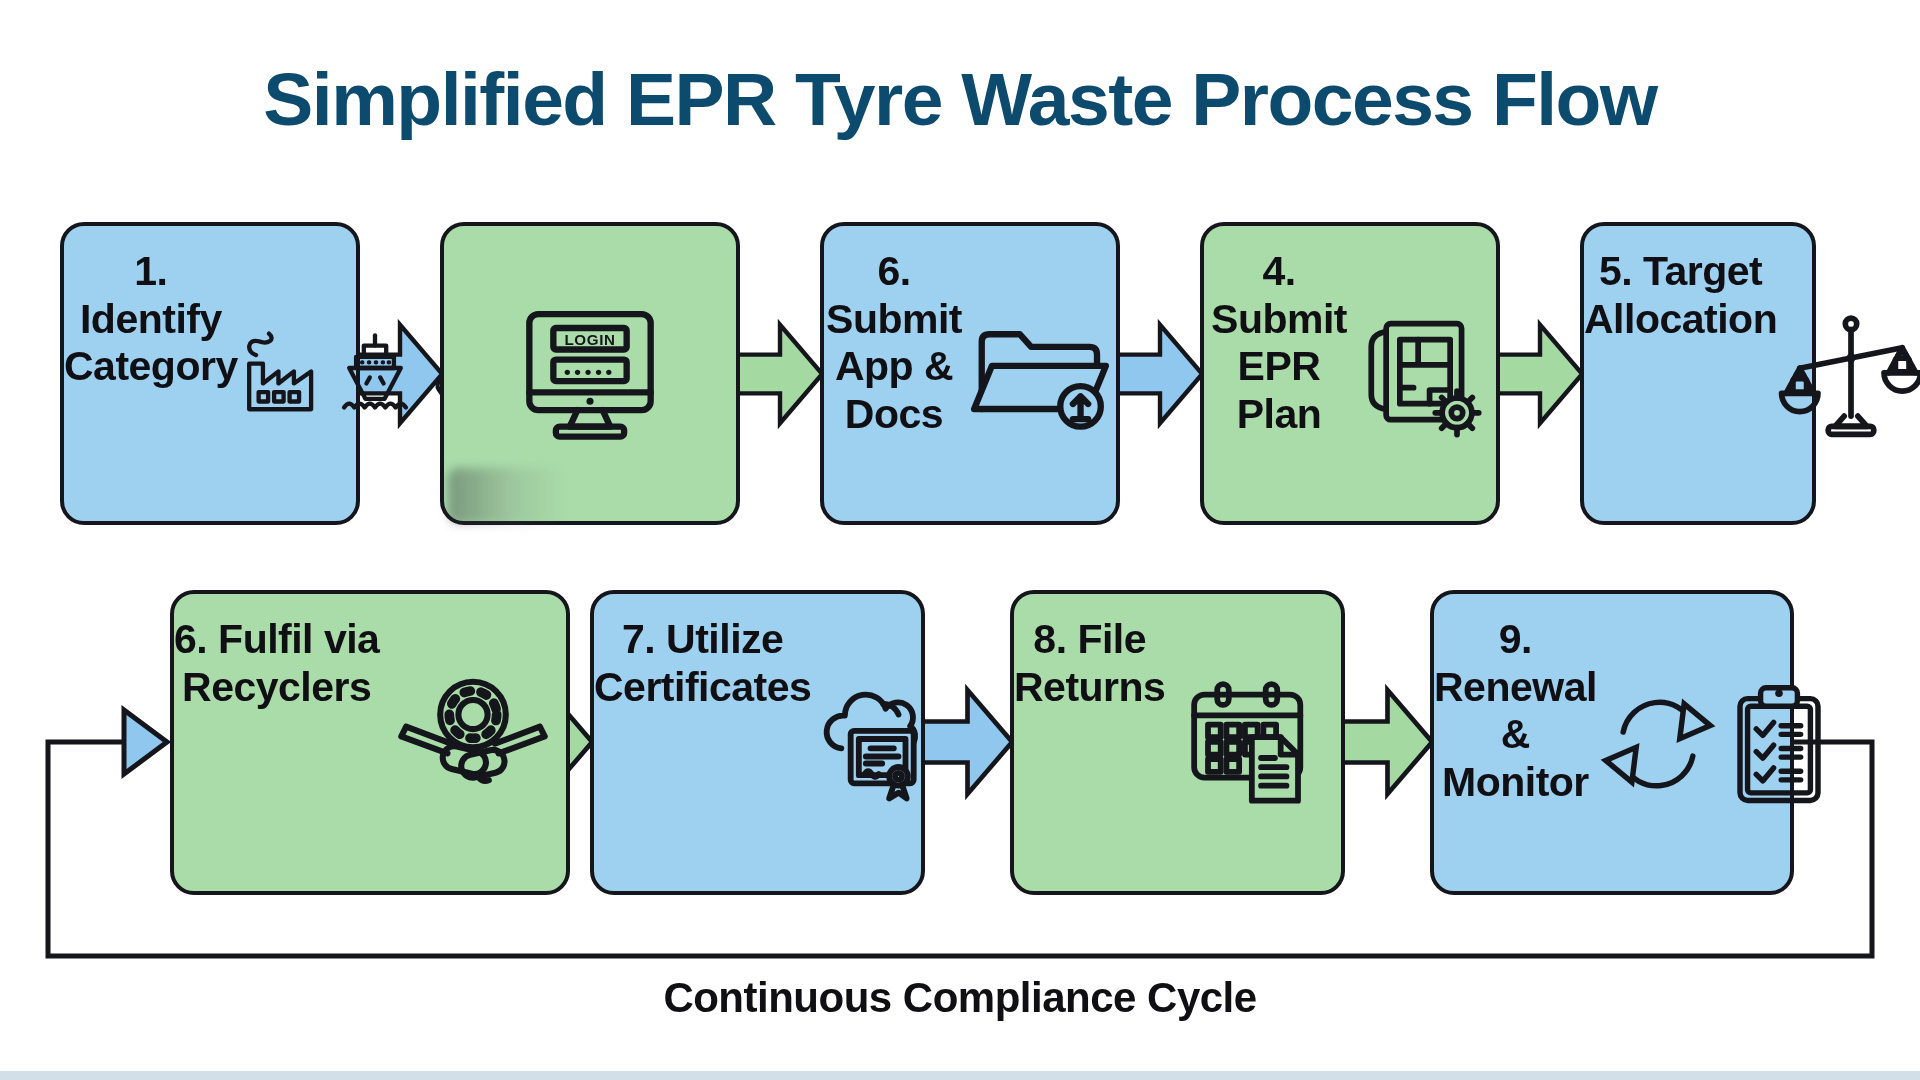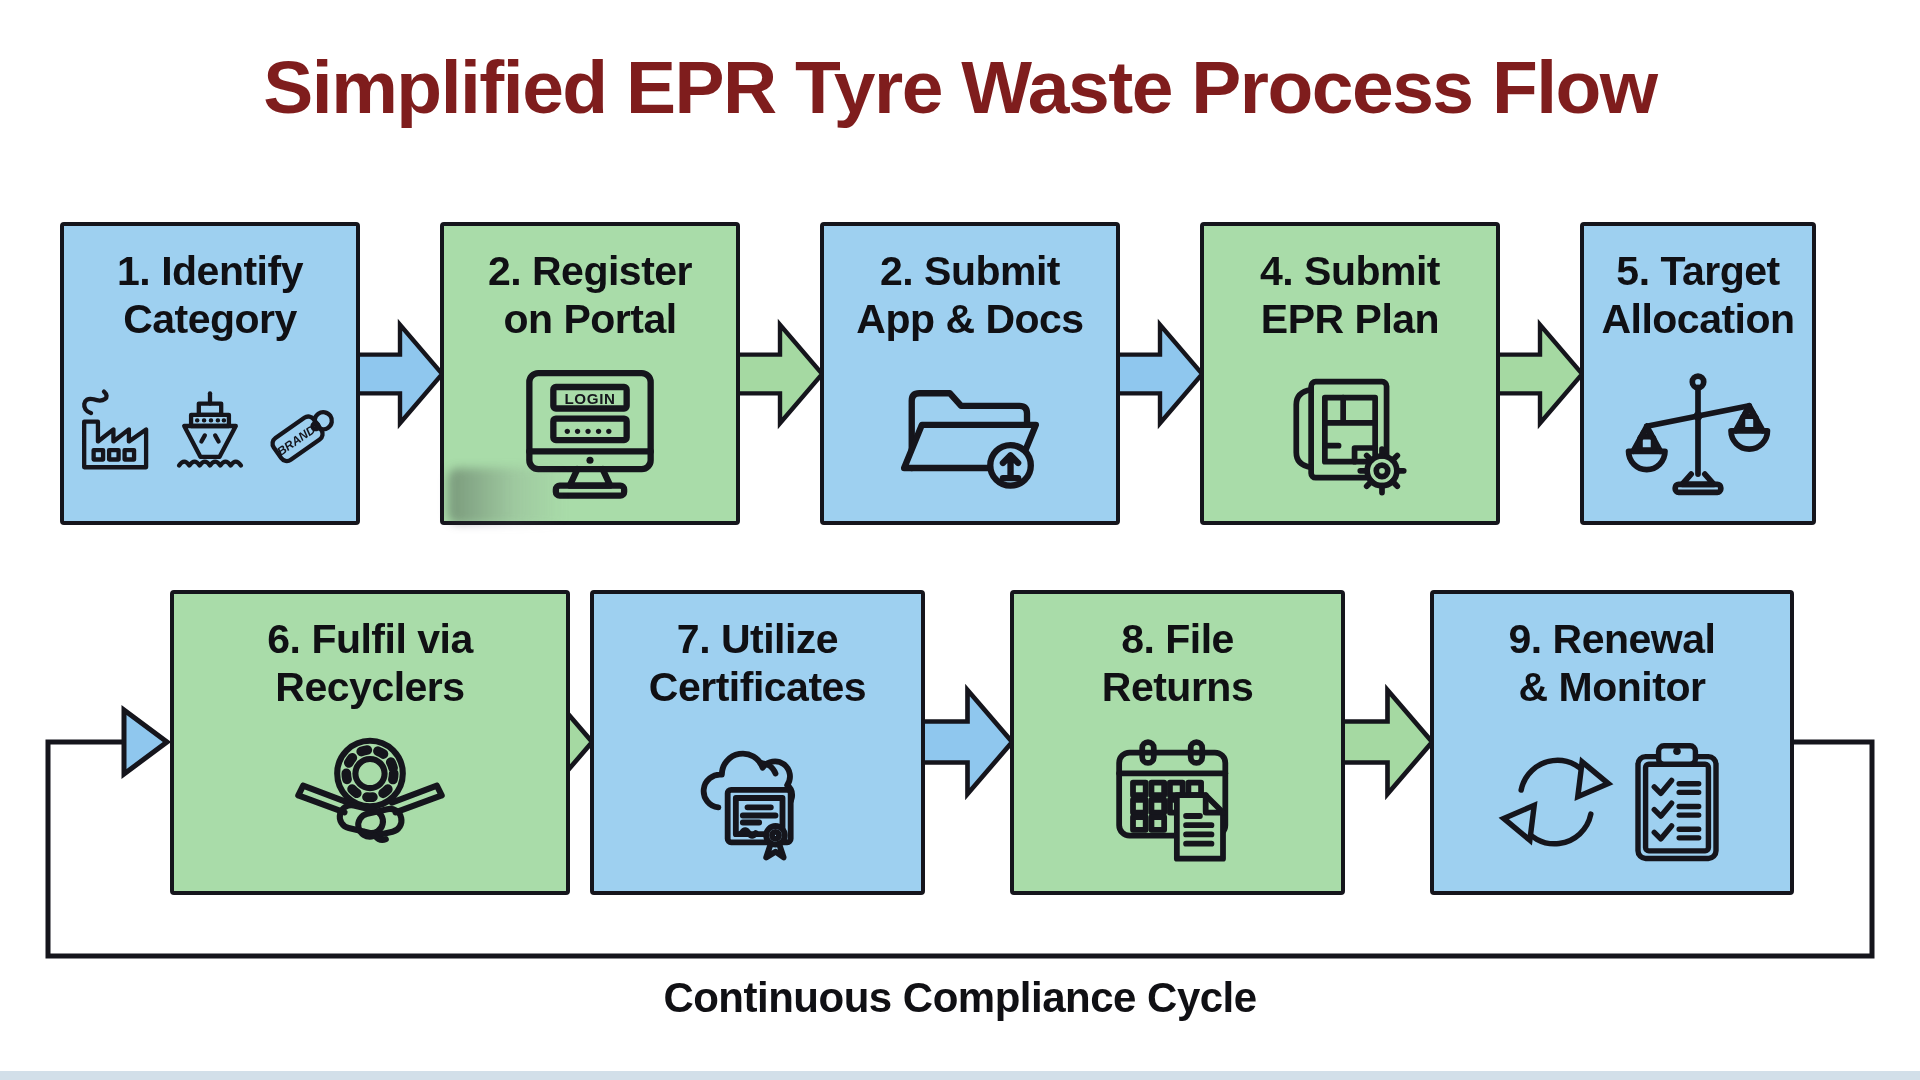--- a/index.html
+++ b/index.html
@@ -6,26 +6,26 @@
     --box-blue:#9ED0F0; --box-green:#A9DCA9;
     --arrow-blue:#8FC7EE; --arrow-green:#A5D9A2;
     --outline:#15151C; --bottom-bar:#D2DFE9; --background:#FFFFFF;
   }
   html,body{margin:0;padding:0;background:#e9e9e9;}
   .stage{
     position:relative;width:1920px;height:1080px;background:var(--background);
     overflow:hidden;font-family:"Liberation Sans",sans-serif;color:#101014;
   }
   .main-title{
-    position:absolute;left:0;right:0;top:44px;margin:0;text-align:center;
-    font-size:75px;font-weight:700;letter-spacing:-1.5px;color:#7f1d1d;z-index:2;
+    position:absolute;left:0;right:0;top:44px;margin:12px;text-align:center;
+    font-size:75px;font-weight:700;letter-spacing:-1.5px;color:#0c4a6e;z-index:2;
   }
   .box{
     position:absolute;box-sizing:border-box;border:4px solid var(--outline);
-    border-radius:4px;display:flex;flex-direction:column;z-index:2;
+    border-radius:24px;display:flex;z-index:2;
   }
   .box.blue{background:var(--box-blue);}
   .box.green{background:var(--box-green);}
   .box-title{
     text-align:center;font-weight:700;font-size:41px;line-height:1.16;
     letter-spacing:-0.5px;margin-top:22px;
   }
   .box-title span{display:block;}
   .icon-area{flex:1;display:flex;align-items:center;justify-content:center;gap:8px;padding-bottom:0;}
   svg.ic *{stroke:var(--outline);fill:none;stroke-width:5;stroke-linecap:round;stroke-linejoin:round;}
@@ -106,42 +106,38 @@
           <rect x="12" y="37" width="57" height="31" rx="8"></rect>
           <circle cx="77" cy="52.5" r="10"></circle>
             <circle cx="66" cy="52.5" r="3.5"></circle>
           <text class="label-text" x="38" y="58" text-anchor="middle" style="fill:#15151c;stroke:none;font-style:italic;font-size:14px">BRAND</text>
         </g>
       </svg>
     </div>
   </div>
 
   <div class="box green" style="left:440px;top:222px;width:300px;height:303px">
-    <div class="box-title">
-      <span>2. Register</span>
-        <span>on Portal</span>
-    </div>
     <div class="icon-area">
       <svg class="ic" viewBox="0 0 120 110" width="152" height="139">
         <rect x="12" y="8" width="96" height="76" rx="7"></rect>
         <rect x="31" y="19" width="58" height="17" rx="2"></rect>
         <text class="label-text" x="60" y="32.5" text-anchor="middle" style="fill:#15151c;stroke:none;font-size:12px;letter-spacing:0.5px">LOGIN</text>
         <rect x="31" y="44" width="58" height="17" rx="2"></rect>
         <text class="label-text" x="60" y="58.5" text-anchor="middle" style="fill:#15151c;stroke:none;font-size:15px;letter-spacing:3px">•••••</text>
         <path d="M12 70 H108"></path>
           <circle cx="60" cy="77" r="2.8" style="fill:#15151c;stroke:none"></circle>
         <path d="M50 84 L44 97 H76 L70 84"></path>
           <rect x="33" y="97" width="54" height="8" rx="3"></rect>
       </svg>
     </div>
   </div>
 
   <div class="box blue" style="left:820px;top:222px;width:300px;height:303px">
     <div class="box-title">
-      <span>2. Submit</span>
+      <span>6. Submit</span>
         <span>App &amp; Docs</span>
     </div>
     <div class="icon-area">
       <svg class="ic" viewBox="0 0 120 100" width="152" height="127">
         <path d="M14 78 V25 q0 -6 6 -6 h24 l9 10 h46 q6 0 6 6 v10"></path>
         <path d="M8 78 L22 44 H112 L98 78 Z" style="fill:var(--box-blue)"></path>
         <circle cx="92" cy="76" r="16" style="fill:var(--box-blue)"></circle>
         <path d="M92 84 V68 M86 74 L92 68 L98 74 M86 86 H98"></path>
       </svg>
     </div>

